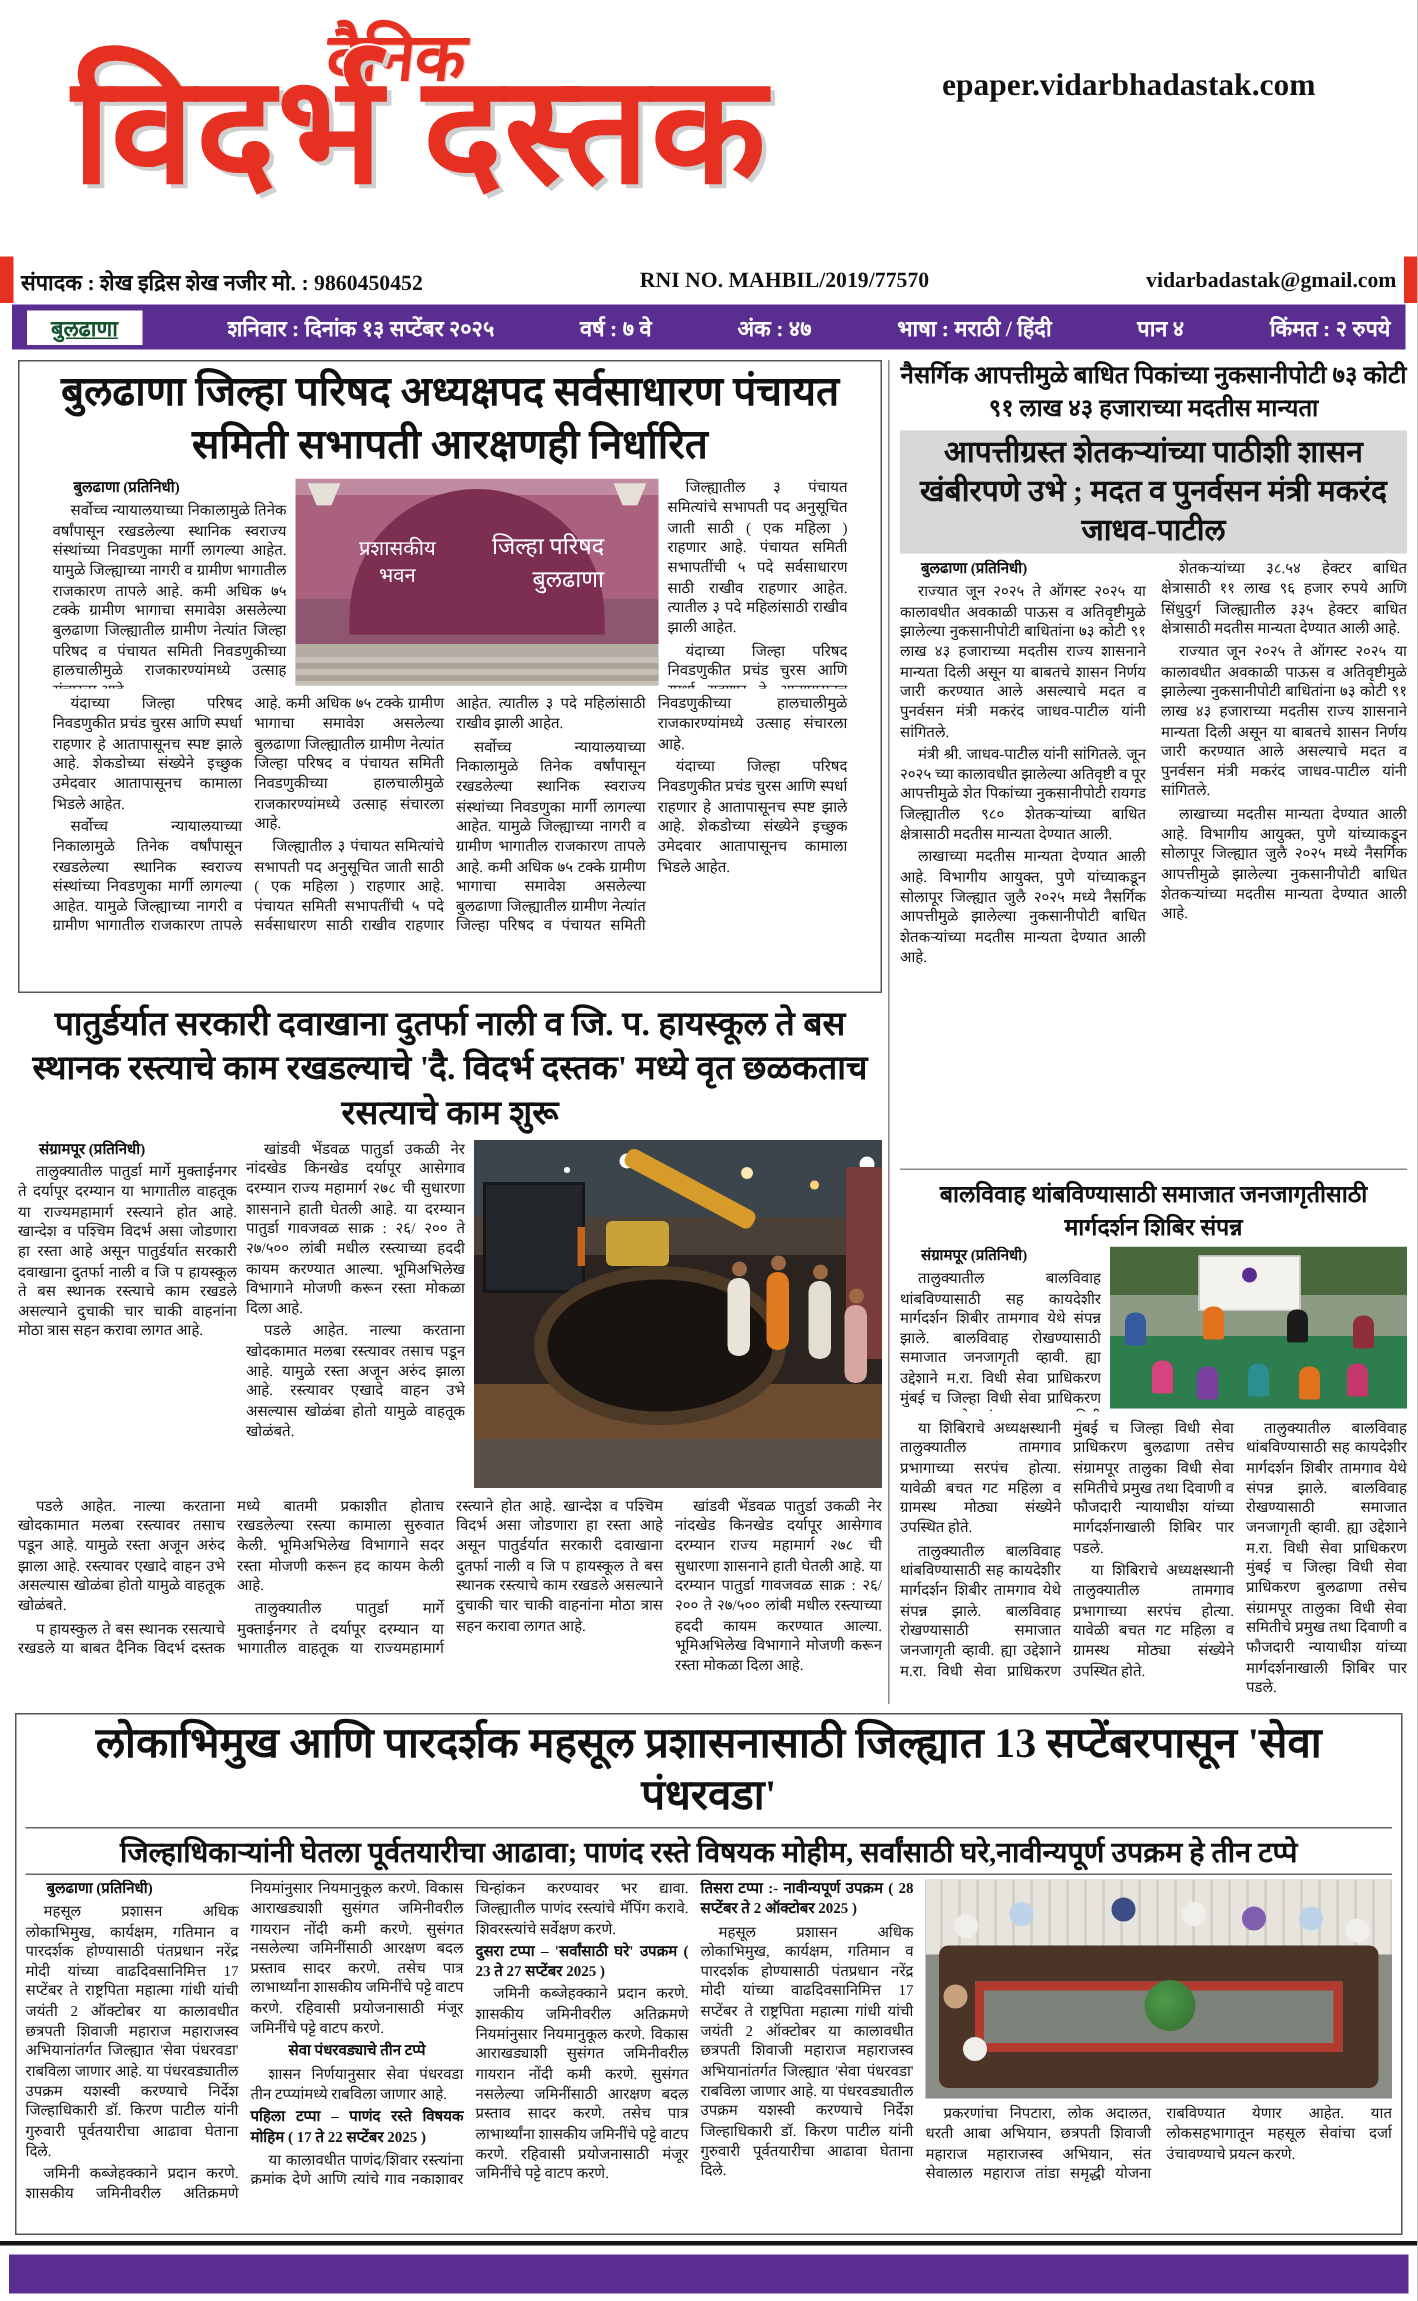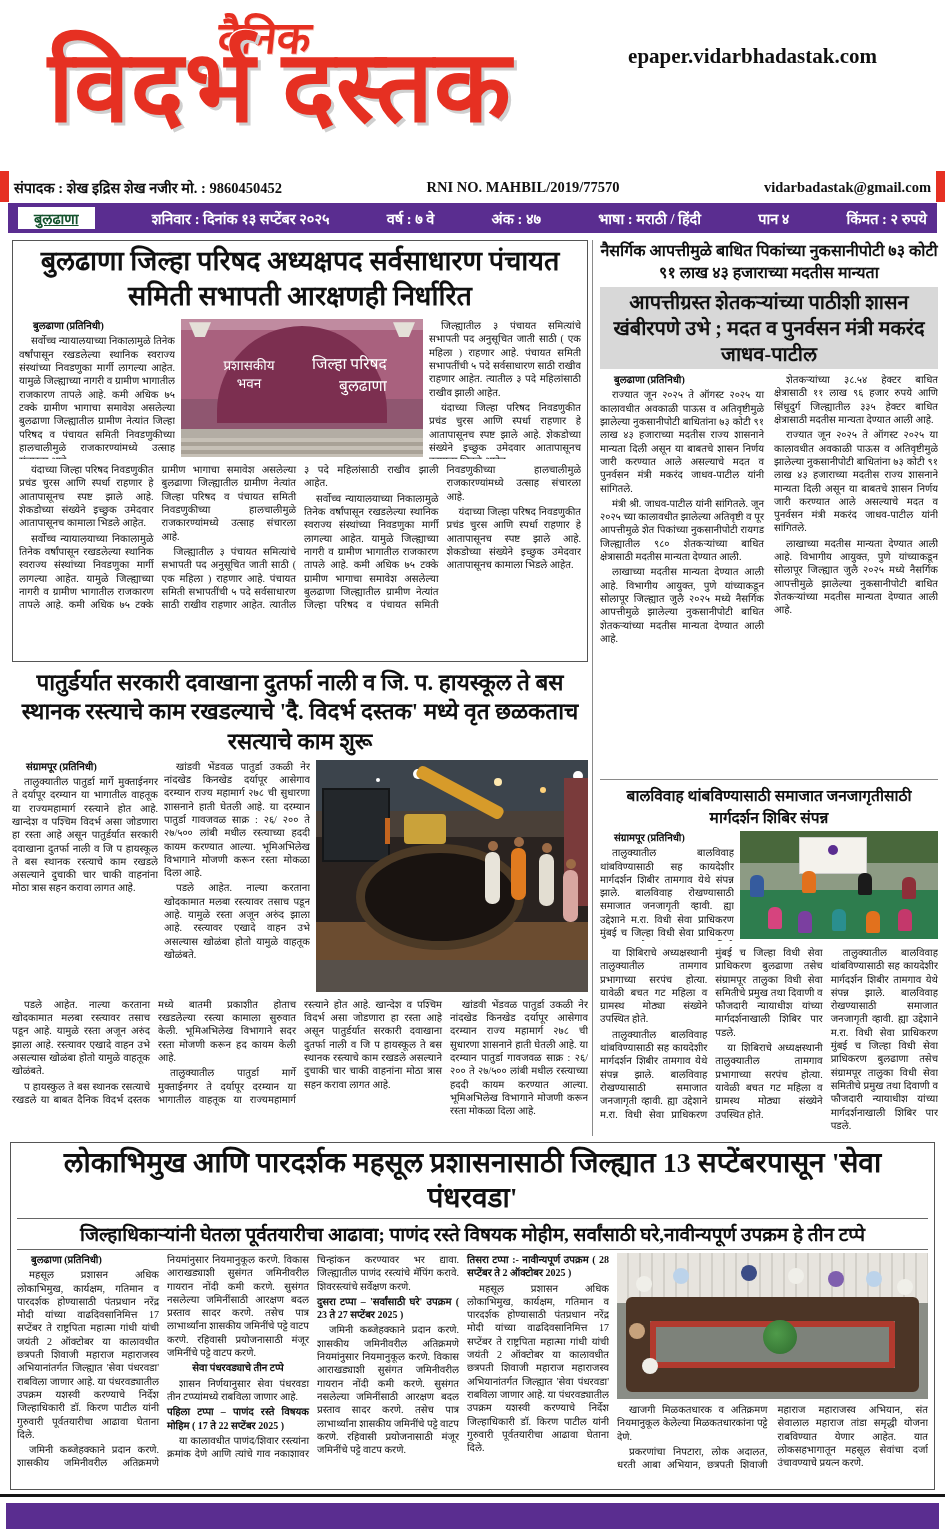--- a/index.html
+++ b/index.html
@@ -29,21 +29,21 @@
   .infobar .city{background:#fff;color:#14532d;padding:1px 16px;text-decoration:underline;}
 
   
   .bodytext p{margin:0 0 2px 0;font-size:10px;line-height:1.33;text-align:justify;text-indent:12px;}
   .byline{font-weight:bold;font-size:13px;text-indent:14px !important;}
   .boldline{font-weight:bold;text-indent:0 !important;}
   .centerbold{font-weight:bold;text-align:center !important;text-indent:0 !important;}
 
   
   .art1{position:absolute;top:240px;left:12px;width:576px;height:422px;border:1px solid #555;
-        padding:2px 6px;box-sizing:border-box;}
+        padding:2px 22px;box-sizing:border-box;}
   .art1 h1{margin:1px 0 5px;font-size:27px;line-height:1.3;text-align:center;font-weight:bold;}
   .art1-row1{display:grid;grid-template-columns:156px 242px 1fr;gap:6px;height:140px;overflow:hidden;}
   .art1-row2{column-count:4;column-gap:8px;height:176px;overflow:hidden;margin-top:4px;}
   .colclip{overflow:hidden;height:100%;}
 
   
   .photo-zp{position:relative;width:242px;height:138px;overflow:hidden;
             background:linear-gradient(#c08ba0 0 8%,#a9617e 8% 58%,#8f5670 58% 80%,#b3ada4 80% 100%);}
   .zp-arch{position:absolute;left:15%;right:15%;top:5%;height:70%;background:#7c2f50;
            border-radius:110px 110px 0 0;display:flex;flex-direction:row;align-items:center;
@@ -309,21 +309,20 @@
           <div class="mt-person mt-2"></div>
           <div class="mt-person mt-3"></div>
           <div class="mt-person mt-4"></div>
           <div class="mt-person mt-5"></div>
           <div class="mt-person mt-6"></div>
           <div class="mt-person mt-7"></div>
           <div class="mt-person mt-8"></div>
           <div class="mt-person mt-9"></div>
         </div>
         <div class="art5-rightcols bodytext">
-          <p>खाजगी मिळकतधारक व अतिक्रमण नियमानुकूल केलेल्या मिळकतधारकांना पट्टे देणे.</p>
           <p>प्रकरणांचा निपटारा, लोक अदालत, धरती आबा अभियान, छत्रपती शिवाजी महाराज महाराजस्व अभियान, संत सेवालाल महाराज तांडा समृद्धी योजना राबविण्यात येणार आहेत. यात लोकसहभागातून महसूल सेवांचा दर्जा उंचावण्याचे प्रयत्न करणे.</p>
         </div>
       </div>
     </div>
   </div>
 
   <div class="bottom-rule"></div>
   <div class="footer-bar"></div>
 
 </div>

